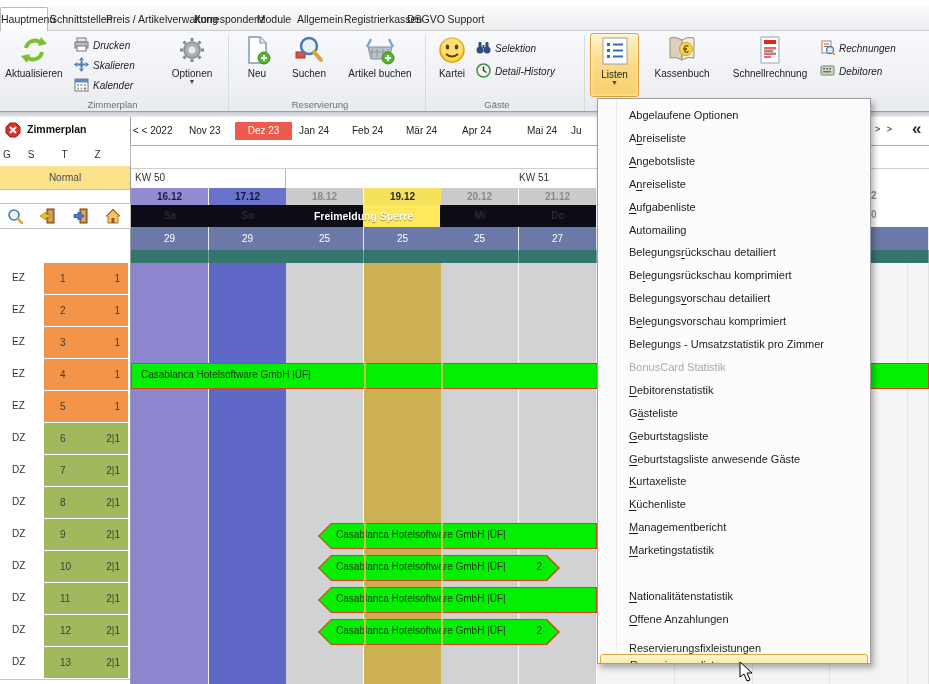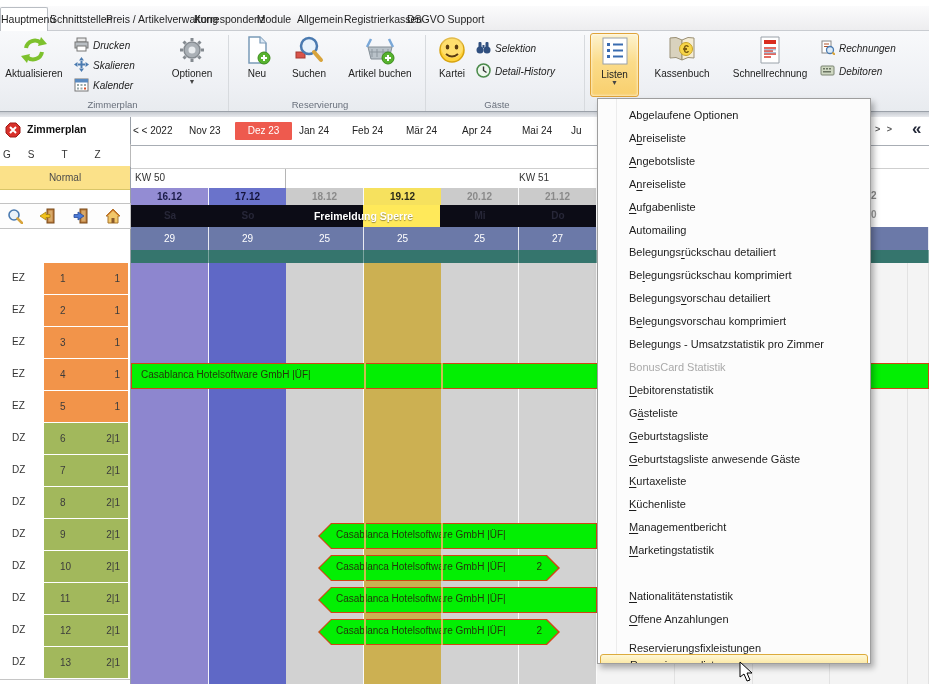--- a/index.html
+++ b/index.html
@@ -291,21 +291,21 @@
   <div id="datenav">
     <span id="nav-fwd">&gt; &gt;</span>
     <span id="nav-collapse">«</span>
   <div class="month" style="left: 2px; width: 46px; text-align: left;">&lt; &lt; 2022</div>
       <div class="month" style="left: 58px; width: 40px; text-align: left;">Nov 23</div>
       <div class="month active" style="left: 104px; width: 57px; text-align: center;">Dez 23</div>
       <div class="month" style="left: 168px; width: 40px; text-align: left;">Jan 24</div>
       <div class="month" style="left: 221px; width: 42px; text-align: left;">Feb 24</div>
       <div class="month" style="left: 275px; width: 44px; text-align: left;">Mär 24</div>
       <div class="month" style="left: 331px; width: 42px; text-align: left;">Apr 24</div>
-      <div class="month" style="left: 386px; width: 40px; text-align: center;">Mai 24</div>
+      <div class="month" style="left: 386px; width: 40px; text-align: right;">Mai 24</div>
       <div class="month" style="left: 440px; width: 18px; text-align: left;">Ju</div>
     </div>
 
   <div id="grid">
       <div id="kwrow">
         <div class="kwlabel" style="left: 4px;">KW 50</div>
         <div class="kwlabel" style="left: 388px;">KW 51</div>
         <div id="kwdivider"></div>
       </div>
       <div class="hdr-date" style="left: 0px; width: 78px; background: rgb(147, 140, 211); color: rgb(28, 28, 74);">16.12</div>

